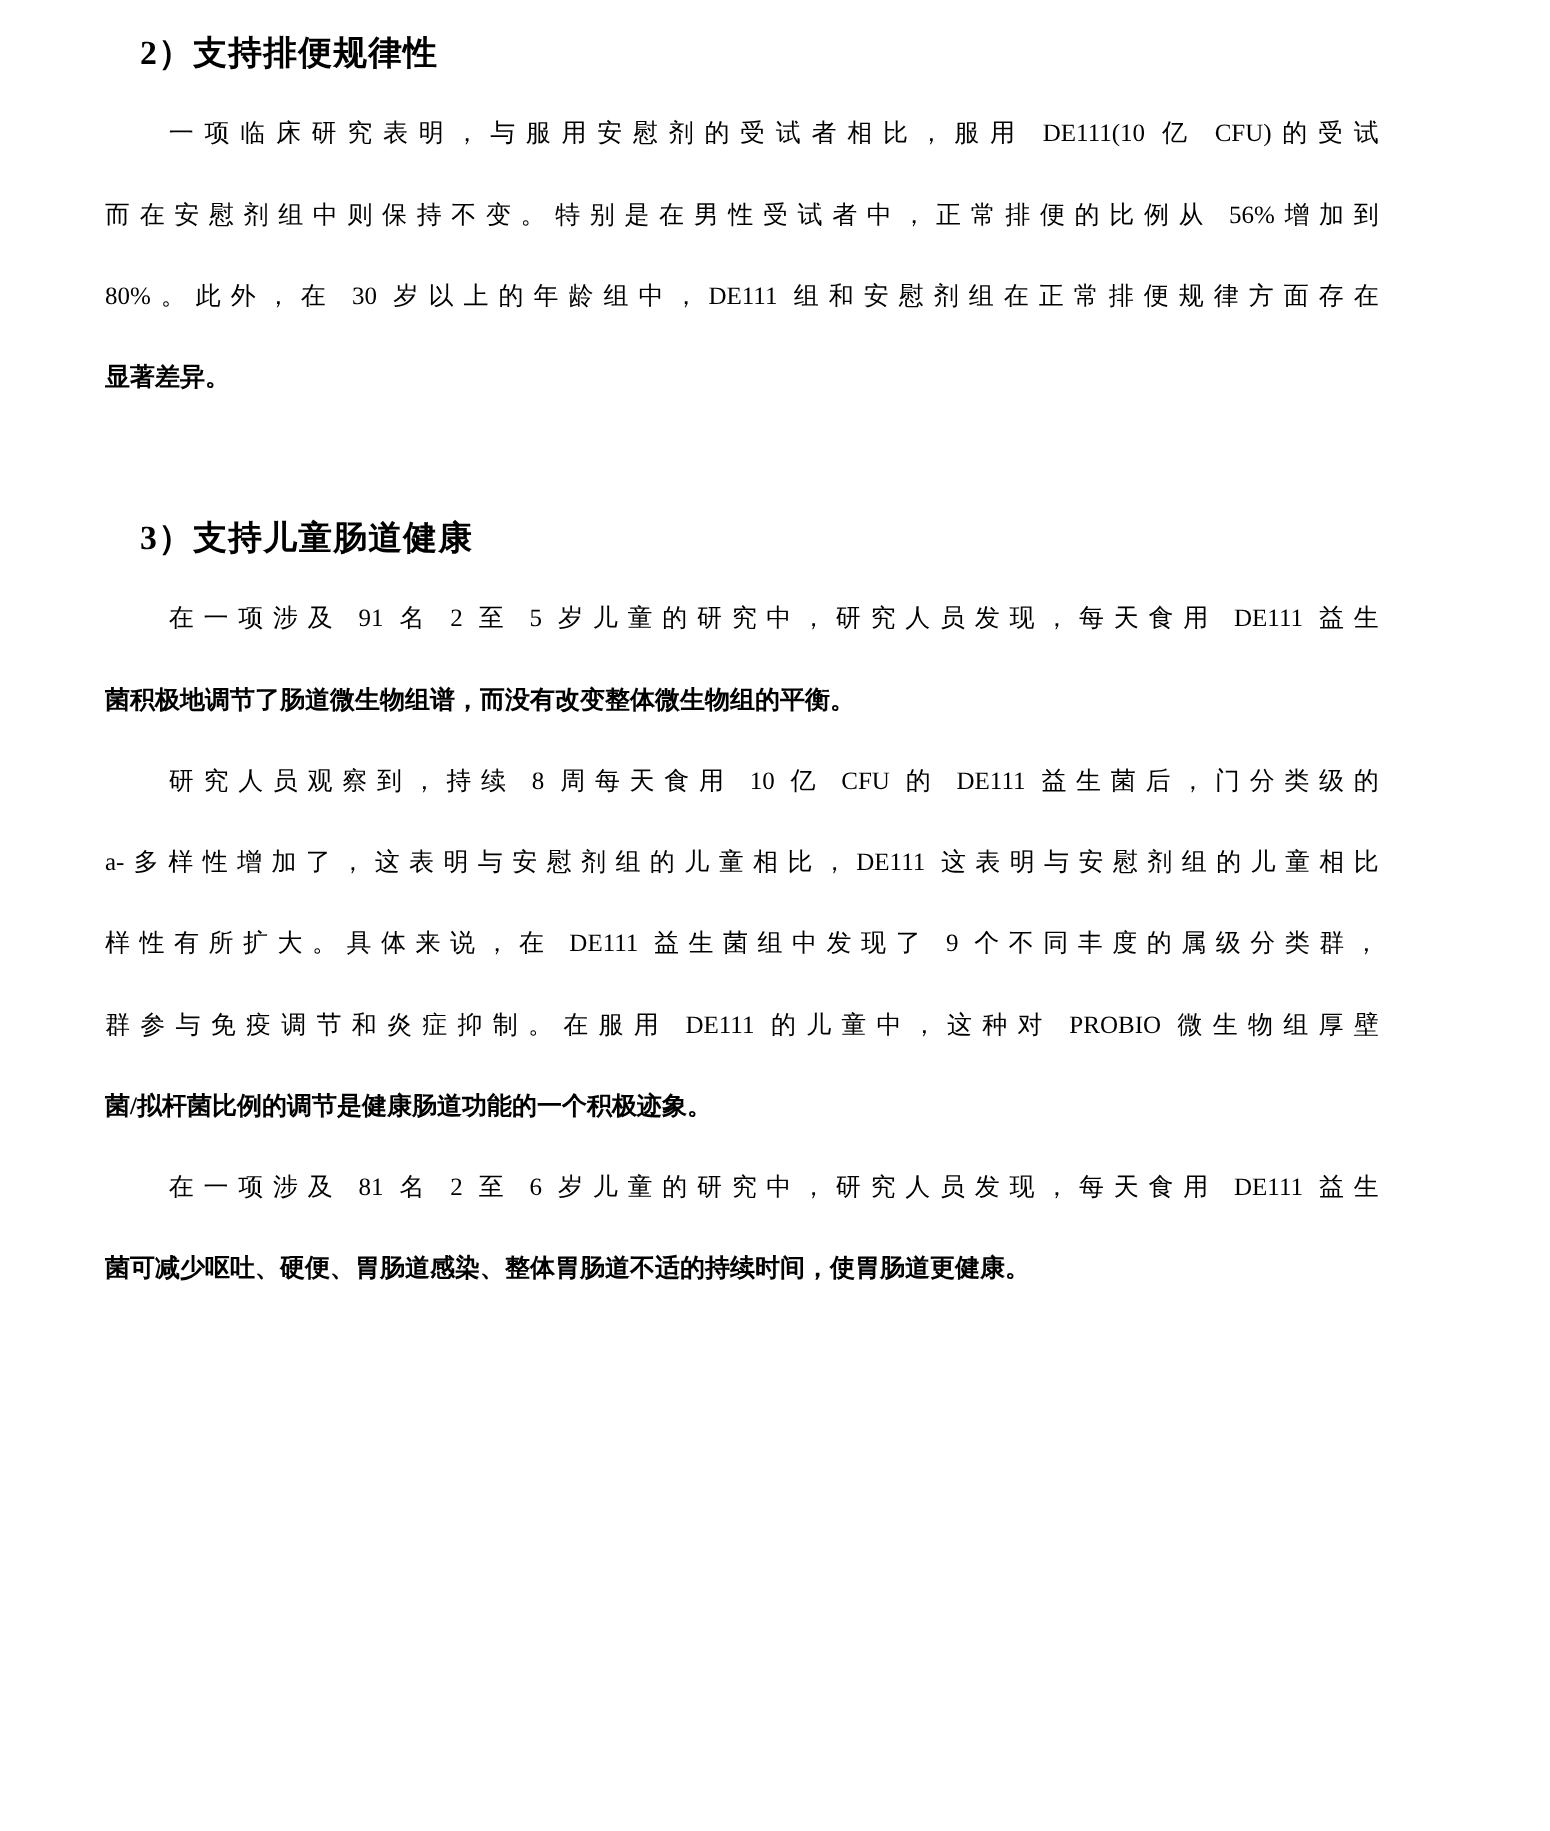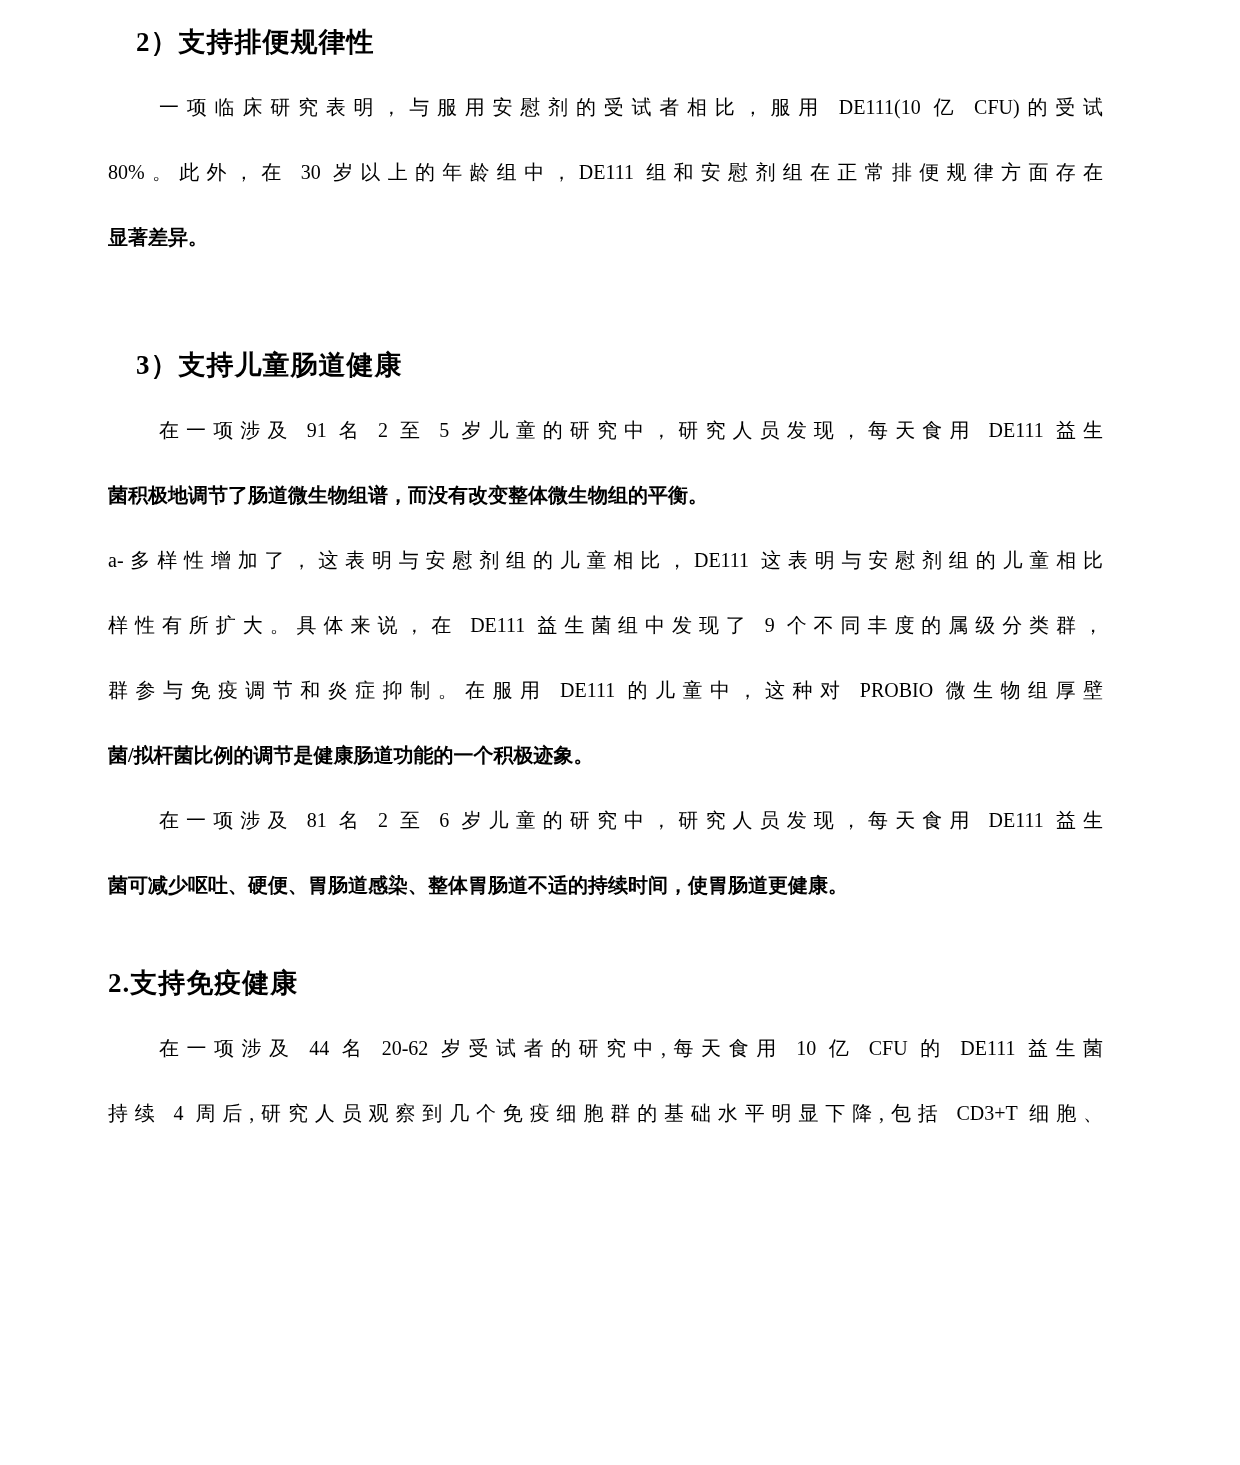--- a/index.html
+++ b/index.html
@@ -5,21 +5,21 @@
   html, body { margin: 0; padding: 0; }
   body {
     width: 1240px;
     height: 1465px;
     background: #ffffff;
     overflow: hidden;
     color: #000000;
     font-family: "Liberation Serif", "DejaVu Serif", serif;
   }
   .page {
-    padding: 10px 137px 0 108px; 
+    padding: 10px 137px 0 84px; 
   }
   .heading {
     height: 65px;
     line-height: 65px;
     font-size: 27px;
     font-weight: bold;
     letter-spacing: 1px;
     white-space: nowrap;
     overflow: hidden;
   }
@@ -41,47 +41,42 @@
 </style>
 </head>
 <body>
 
 <div class="page">
 
   <section>
     <div class="heading h-indent">2）支持排便规律性</div>
     <div class="para">
       <div class="line first">一项临床研究表明，与服用安慰剂的受试者相比，服用 DE111(10 亿 CFU)的受试</div>
+      <div class="line">而在安慰剂组中则保持不变。特别是在男性受试者中，正常排便的比例从 56%增加到</div>
       <div class="line">80%。此外，在 30 岁以上的年龄组中，DE111 组和安慰剂组在正常排便规律方面存在</div>
       <div class="line last">显著差异。</div>
     </div>
   </section>
 
   <section>
     <div class="heading h-indent sec-gap">3）支持儿童肠道健康</div>
 
     <div class="para">
       <div class="line first">在一项涉及 91 名 2 至 5 岁儿童的研究中，研究人员发现，每天食用 DE111 益生</div>
       <div class="line last">菌积极地调节了肠道微生物组谱，而没有改变整体微生物组的平衡。</div>
     </div>
 
     <div class="para">
+      <div class="line first">研究人员观察到，持续 8 周每天食用 10 亿 CFU 的 DE111 益生菌后，门分类级的</div>
       <div class="line">a-多样性增加了，这表明与安慰剂组的儿童相比，DE111 这表明与安慰剂组的儿童相比</div>
       <div class="line">样性有所扩大。具体来说，在 DE111 益生菌组中发现了 9 个不同丰度的属级分类群，</div>
       <div class="line">群参与免疫调节和炎症抑制。在服用 DE111 的儿童中，这种对 PROBIO 微生物组厚壁</div>
       <div class="line last">菌/拟杆菌比例的调节是健康肠道功能的一个积极迹象。</div>
     </div>
 
     <div class="para para-gap">
       <div class="line first">在一项涉及 81 名 2 至 6 岁儿童的研究中，研究人员发现，每天食用 DE111 益生</div>
       <div class="line last">菌可减少呕吐、硬便、胃肠道感染、整体胃肠道不适的持续时间，使胃肠道更健康。</div>
     </div>
   </section>
 
-  <section>
-    <div class="heading h-immune">2.支持免疫健康</div>
-    <div class="para">
-      <div class="line first">在一项涉及 44 名 20-62 岁受试者的研究中,每天食用 10 亿 CFU 的 DE111 益生菌</div>
-      <div class="line">持续 4 周后,研究人员观察到几个免疫细胞群的基础水平明显下降,包括 CD3+T 细胞、</div>
-    </div>
-  </section>
 
 </div>
 
 </body></html>

